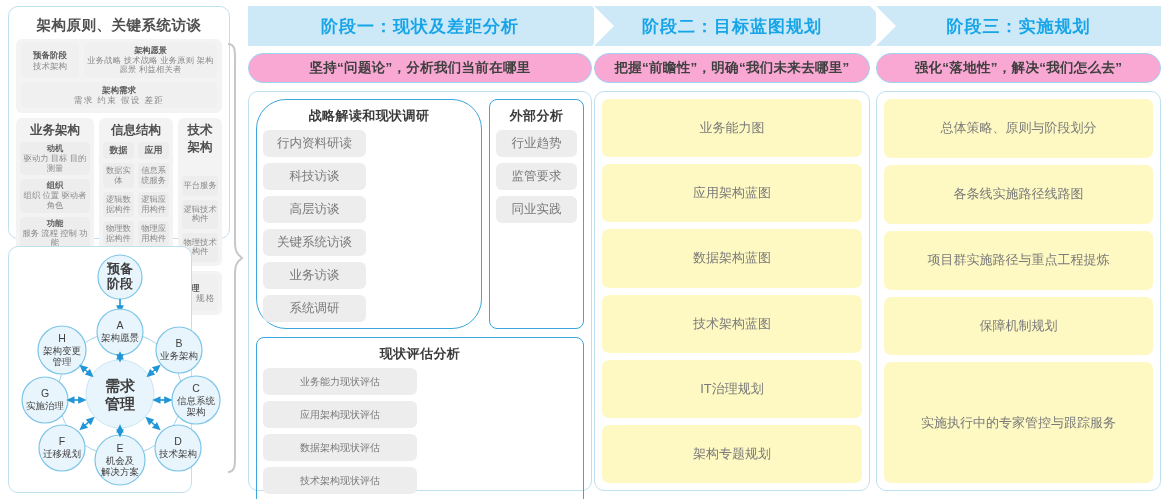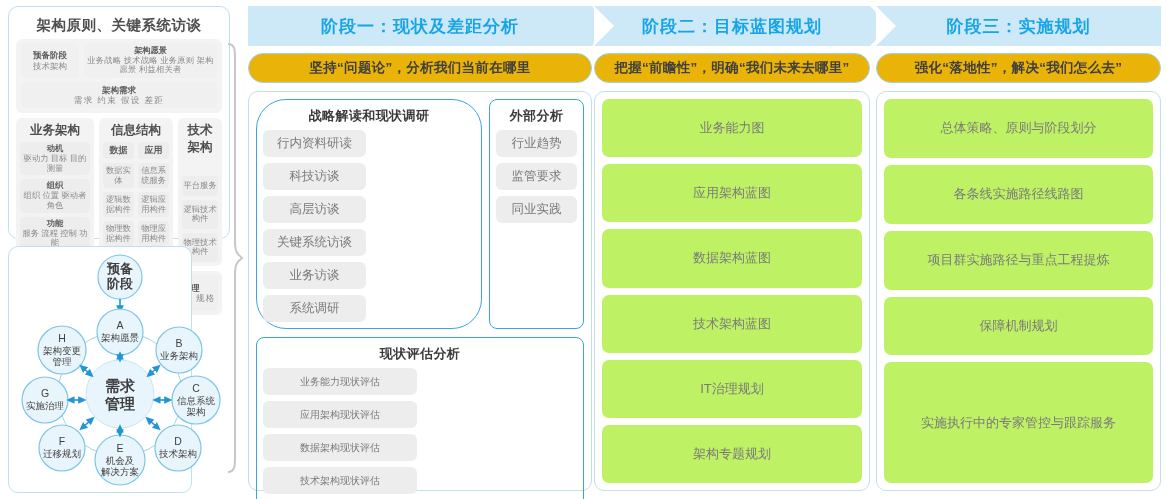--- a/index.html
+++ b/index.html
@@ -90,21 +90,21 @@
   }
   .arrow-notch{
     position:absolute; right:-20px; top:0; width:20px; height:40px; z-index:4;
   }
   .arrow-tail{
     position:absolute; left:0; top:0; width:20px; height:40px; z-index:4;
   }
 
   .phase-sub{
     margin-top:7px; height:30px; border:1px solid #9ed4ef; border-radius:16px;
-    background:#eab308; display:flex; align-items:center; justify-content:center;
+    background:#f9a8d4; display:flex; align-items:center; justify-content:center;
     font-size:13.5px; font-weight:bold; color:#3f3f3f; letter-spacing:.3px;
   }
 
   .phase-body{
     margin-top:8px; border:1px solid #bfe0f0; border-radius:10px; background:#fff;
     padding:7px;
   }
   #phase1 .phase-body{ height:400px; }
   #phase2 .phase-body{ height:400px; }
   #phase3 .phase-body{ height:400px; }
@@ -130,21 +130,21 @@
 
   #report-box{
     margin-top:8px; background:#ededed; border-radius:7px; height:88px;
     display:flex; align-items:center; justify-content:center;
     color:#7a7a7a; font-size:13px;
   }
 
   
   .stack{ display:flex; flex-direction:column; gap:7px; height:100%; }
   .stack-item{
-    background:#bef264; border-radius:7px; color:#7a7a7a; font-size:13px;
+    background:#fef9c3; border-radius:7px; color:#7a7a7a; font-size:13px;
     display:flex; align-items:center; justify-content:center; text-align:center;
     flex:1;
   }
   .stack-item.tall{ flex:2.05; }
 </style>
 </head>
 <body>
 
 <div id="left-column">
 

